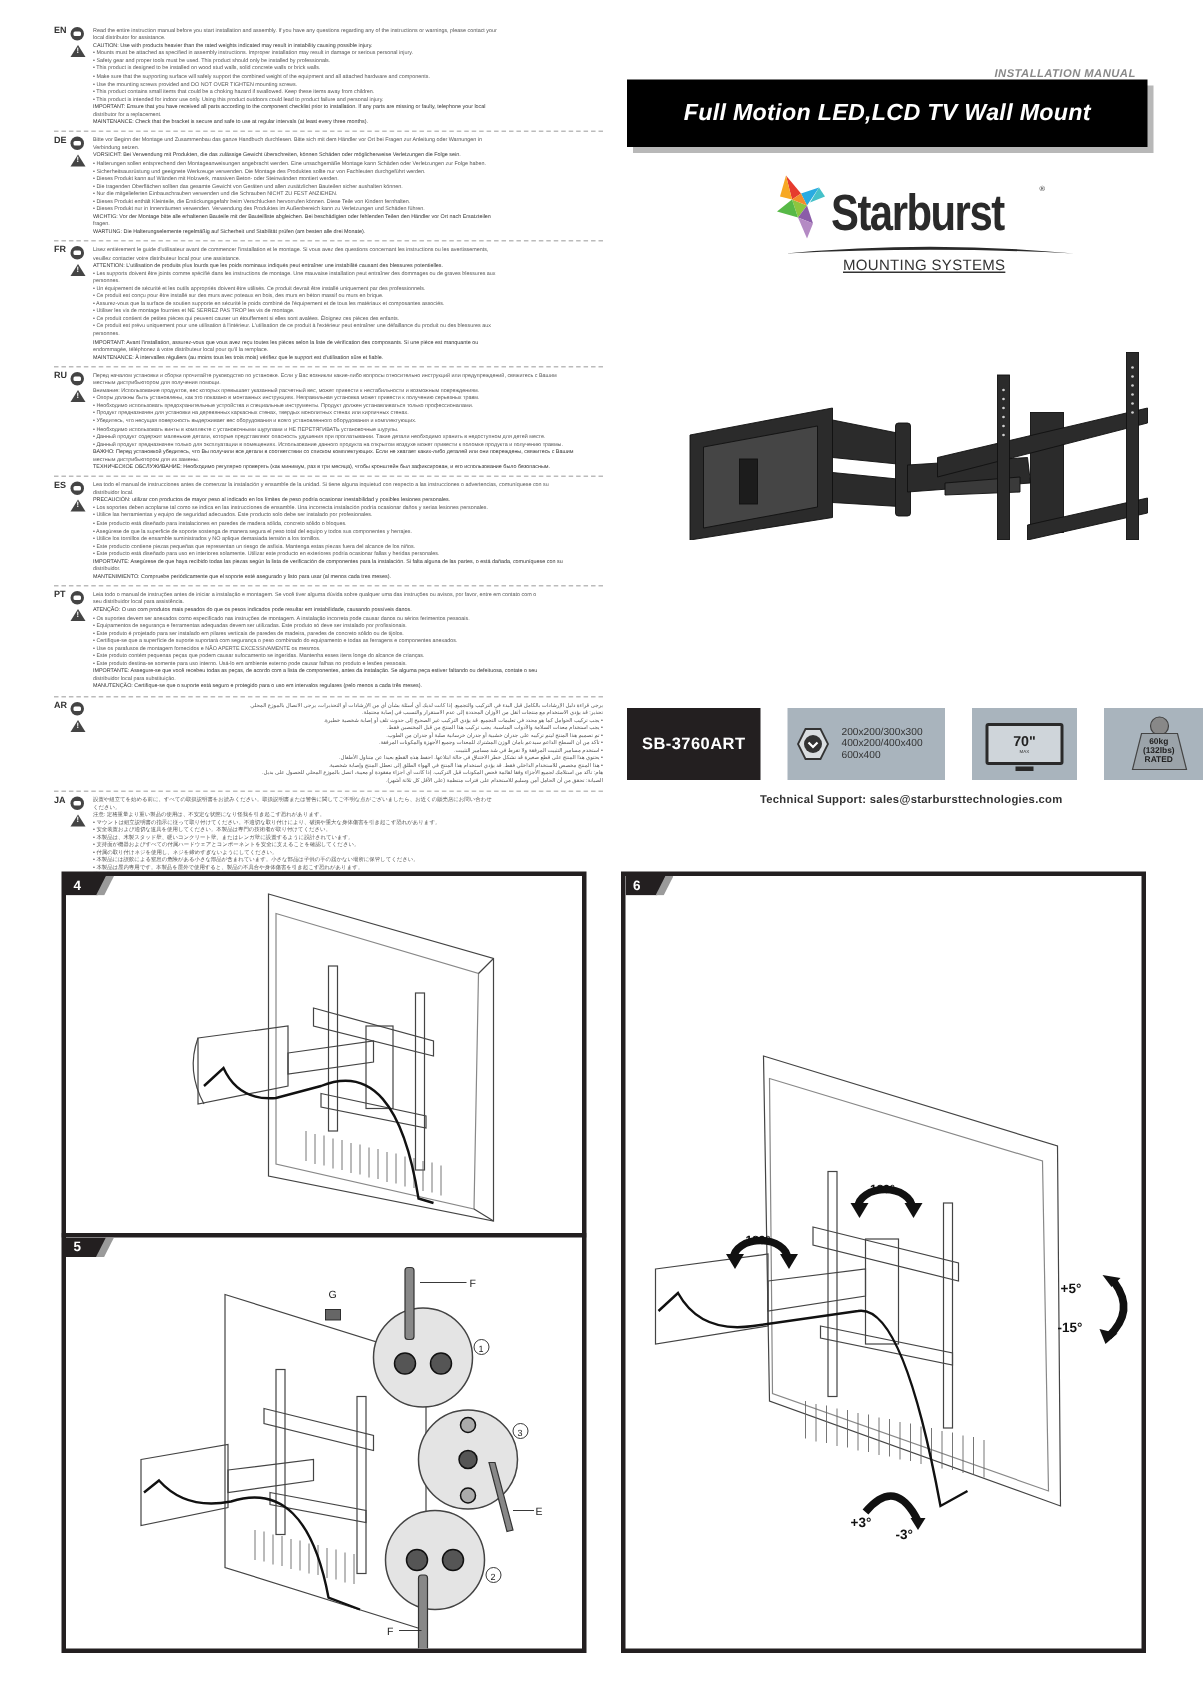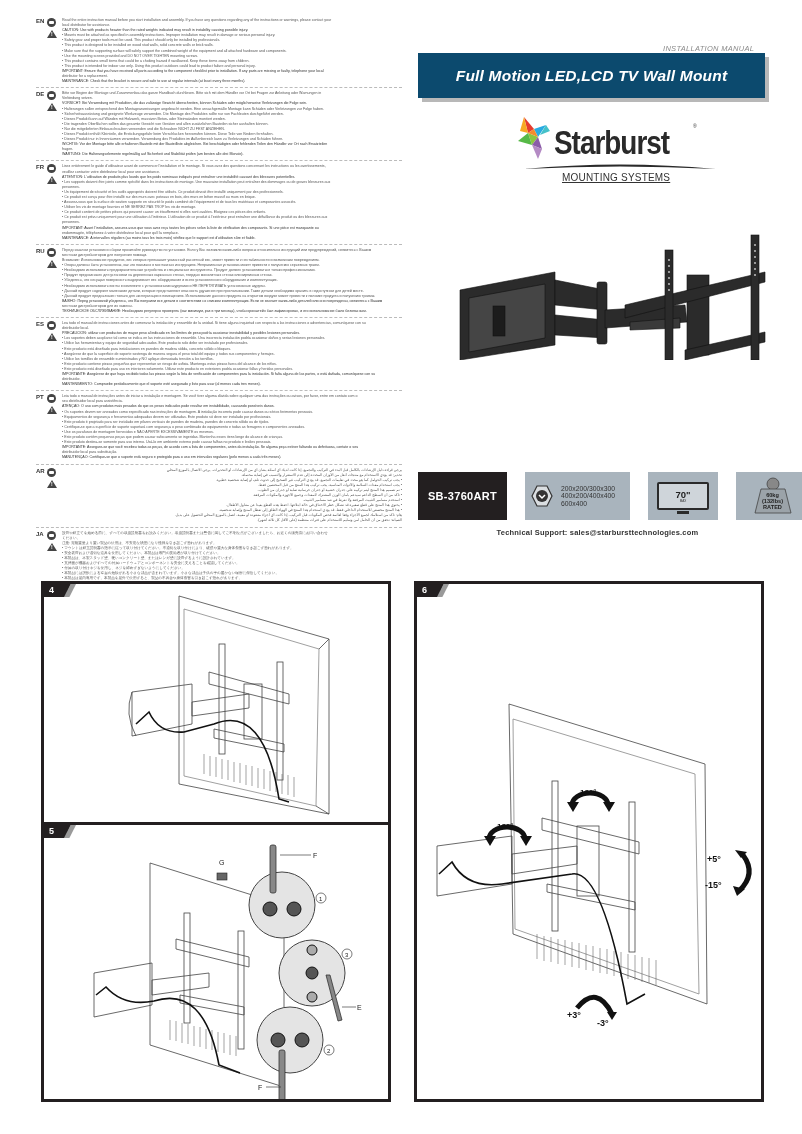--- a/index.html
+++ b/index.html
@@ -13,22 +13,22 @@
   .lang-code { position: absolute; left: 0; top: 0; font-size: 6px; font-weight: bold; color: #333; }
   .book-icon { position: absolute; left: 11px; top: 0; width: 9px; height: 9px; border-radius: 50%; background: #444; }
   .book-icon::after { content: ""; position: absolute; left: 2px; top: 3px; width: 5px; height: 3px; background: #fff; border-radius: 1px; }
   .warn-icon { position: absolute; left: 11px; top: 12px; width: 0; height: 0; border-left: 5px solid transparent; border-right: 5px solid transparent; border-bottom: 8px solid #444; }
   .warn-icon::after { content: "!"; position: absolute; left: -1px; top: 1px; font-size: 5px; color: #fff; font-weight: bold; }
   .lang-line { font-size: 3.6px; line-height: 5.1px; color: #555; white-space: nowrap; overflow: hidden; }
   .lang-line.b { color: #333; }
   .lang-line.ar { text-align: right; }
 
   
-  .manual-label { position: absolute; left: 663px; top: 44px; font-size: 7.5px; font-weight: normal; font-style: italic; color: #8a8a8a; letter-spacing: 0.3px; }
-  .title-banner { position: absolute; left: 418px; top: 53px; width: 347px; height: 45px; background: #0c4a6e; box-shadow: 4px 4px 0 #b8b8b8; display: flex; align-items: center; justify-content: center; }
+  .manual-label { position: absolute; left: 663px; top: 44px; font-size: 7.5px; font-weight: bold; font-style: italic; color: #8a8a8a; letter-spacing: 0.3px; }
+  .title-banner { position: absolute; left: 418px; top: 53px; width: 347px; height: 45px; background: #000000; box-shadow: 4px 4px 0 #b8b8b8; display: flex; align-items: center; justify-content: center; }
   .title-text { color: #fff; font-size: 15.5px; font-weight: bold; font-style: italic; letter-spacing: 0.2px; }
 
   .logo { position: absolute; left: 516px; top: 115px; width: 200px; height: 80px; }
   .logo-star { position: absolute; left: 0; top: 0; width: 46px; height: 46px; }
   .logo-name { position: absolute; left: 38px; top: 8px; font-size: 34px; font-weight: bold; color: #2a2a2a; letter-spacing: -1.2px; transform: scaleX(0.82); transform-origin: left; }
   .logo-reg { position: absolute; left: 177px; top: 8px; font-size: 5px; color: #333; }
   .logo-swoosh { position: absolute; left: 8px; top: 47px; width: 192px; height: 8px; }
   .logo-sub { position: absolute; left: 46px; top: 57px; font-size: 10px; color: #333; letter-spacing: 0.2px; text-decoration: underline; }
 
   
@@ -43,21 +43,21 @@
   .vesa-text { font-size: 6.8px; line-height: 7.4px; color: #333; }
   .spec-size { width: 70px; justify-content: center; }
   .tv-icon { width: 52px; height: 28px; background: #2a2a2a; border-radius: 2px; padding: 2px; position: relative; }
   .tv-screen { width: 100%; height: 100%; background: #cfd5da; display: flex; flex-direction: column; align-items: center; justify-content: center; }
   .tv-size { font-size: 9.5px; font-weight: bold; color: #222; line-height: 9px; }
   .tv-max { font-size: 3px; color: #333; }
   .tv-stand { position: absolute; left: 20px; bottom: -4px; width: 12px; height: 3px; background: #2a2a2a; }
   .spec-weight { width: 73px; justify-content: center; }
   .weight-icon { width: 40px; height: 38px; position: relative; }
   .weight-text { position: absolute; left: 0; top: 15px; width: 40px; text-align: center; font-size: 5.6px; line-height: 6px; color: #222; font-weight: bold; }
-  .support { position: absolute; left: 424px; top: 528px; width: 347px; text-align: center; font-size: 7.5px; font-weight: bold; color: #333; letter-spacing: 0.2px; }
+  .support { position: absolute; left: 434px; top: 528px; width: 347px; text-align: center; font-size: 7.5px; font-weight: bold; color: #333; letter-spacing: 0.2px; }
 
   
   .panel { position: absolute; border: 3px solid #231f20; background: #fff; overflow: hidden; }
   .panel-tab { position: absolute; left: 0; top: 0; height: 13px; width: 27px; background: #231f20; clip-path: polygon(0 0, 100% 0, 78% 100%, 0 100%); }
   .panel-tab-shade { position: absolute; left: 20px; top: 0; height: 13px; width: 12px; background: #9a9a9a; clip-path: polygon(55% 0, 100% 0, 45% 100%, 0 100%); }
   .panel-num { position: absolute; left: 5px; top: 1px; font-size: 9px; font-weight: bold; color: #fff; }
   .panel svg { position: absolute; left: 0; top: 0; }
   .lbl { font-family: "Liberation Sans", sans-serif; }
 </style>
 </head>

